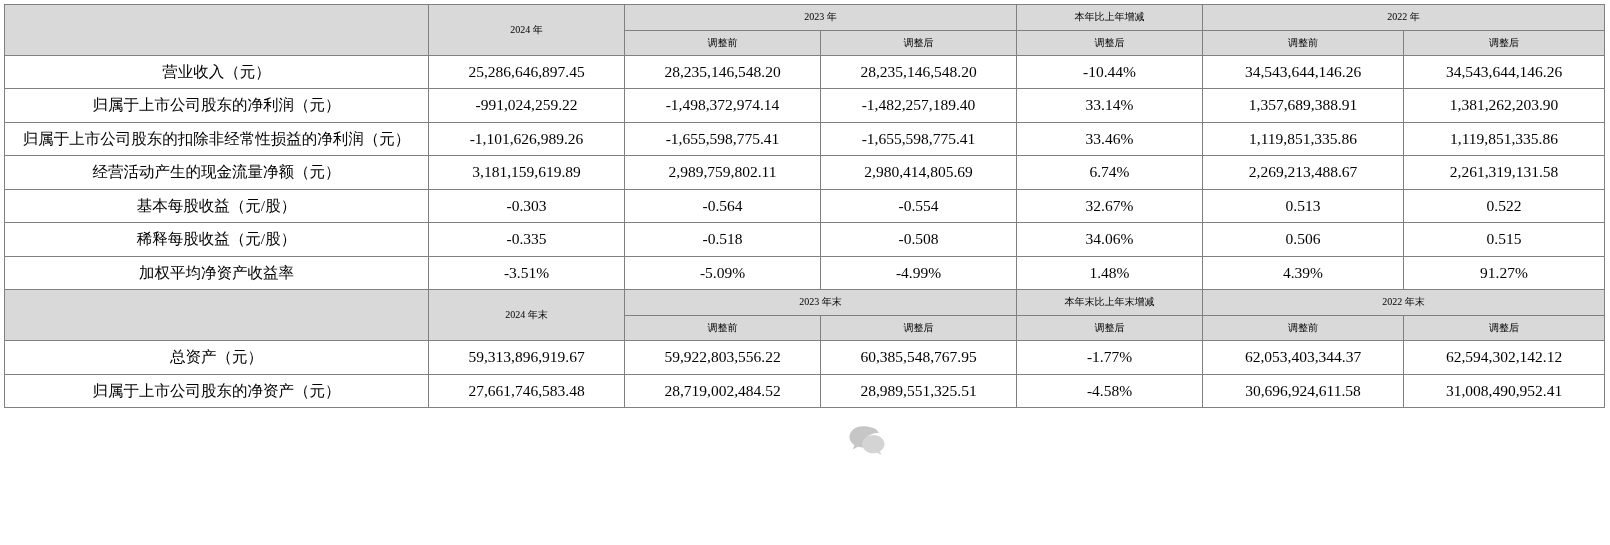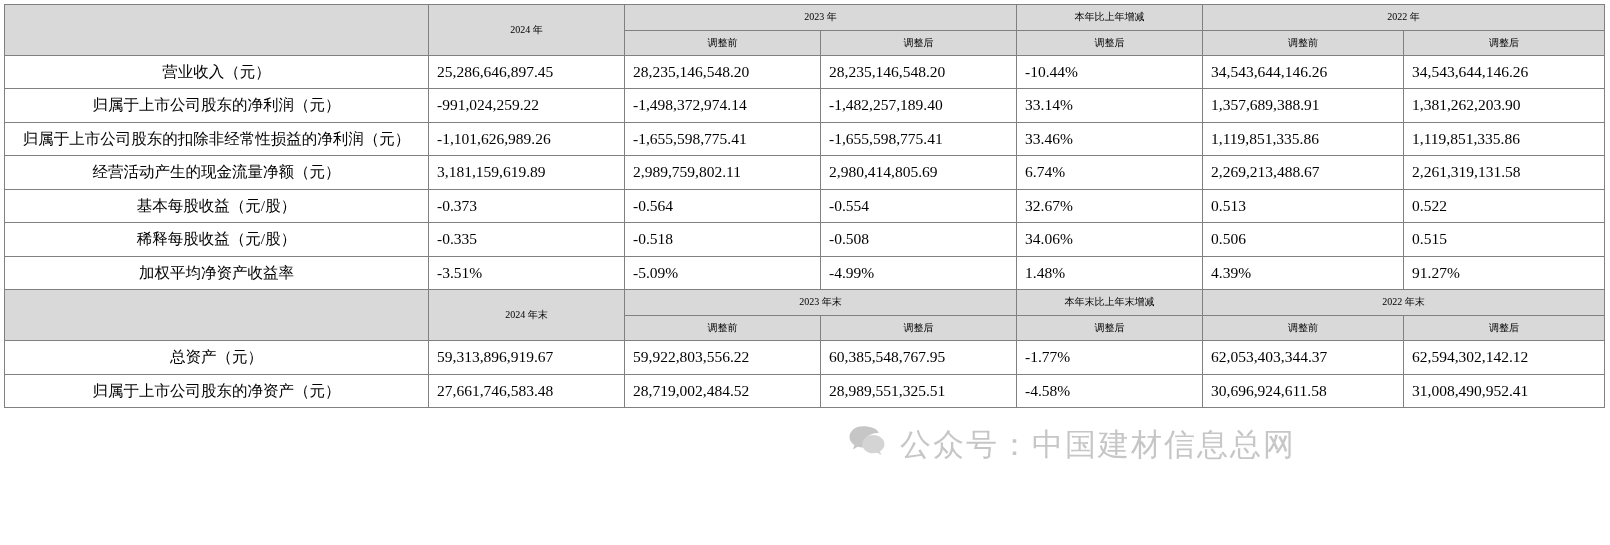--- a/index.html
+++ b/index.html
@@ -37,21 +37,21 @@
   .hdr {
     background: #d9d9d9 !important;
     text-align: center;
     font-size: 10px;
   }
   .lbl {
     text-align: center;
     white-space: normal;
   }
   .num {
-    text-align: left;
+    text-align: center;
     font-family: "Liberation Serif", "DejaVu Serif", serif;
   }
   col.c0 { width: 424px; }
   col.c1 { width: 196px; }
   col.c2 { width: 196px; }
   col.c3 { width: 196px; }
   col.c4 { width: 186px; }
   col.c5 { width: 201px; }
   col.c6 { width: 201px; }
 
@@ -143,21 +143,21 @@
         <td class="lbl">经营活动产生的现金流量净额（元）</td>
         <td class="num">3,181,159,619.89</td>
         <td class="num">2,989,759,802.11</td>
         <td class="num">2,980,414,805.69</td>
         <td class="num">6.74%</td>
         <td class="num">2,269,213,488.67</td>
         <td class="num">2,261,319,131.58</td>
       </tr>
       <tr>
         <td class="lbl">基本每股收益（元/股）</td>
-        <td class="num">-0.373</td>
+        <td class="num">-0.303</td>
         <td class="num">-0.564</td>
         <td class="num">-0.554</td>
         <td class="num">32.67%</td>
         <td class="num">0.513</td>
         <td class="num">0.522</td>
       </tr>
       <tr>
         <td class="lbl">稀释每股收益（元/股）</td>
         <td class="num">-0.335</td>
         <td class="num">-0.518</td>
@@ -211,14 +211,13 @@
       </tr>
     </tbody>
   </table>
 </div>
 
 <div class="watermark">
   <svg class="wm-logo" viewBox="0 0 64 64">
     <path d="M25 10C13.4 10 4 17.6 4 27c0 5.3 3 10 7.8 13.1L9.5 47l7.8-4.1c2.4.7 5 1.1 7.7 1.1 1 0 2-.1 3-.2-.6-1.7-.9-3.4-.9-5.2 0-9.9 9.6-17.9 21.4-17.9.8 0 1.6 0 2.4.1C48.3 13.4 37.8 10 25 10z" fill="#7a7a7a"></path>
     <path d="M60 38.6c0-8.1-8-14.6-17.8-14.6S24.4 30.5 24.4 38.6s8 14.6 17.8 14.6c2.1 0 4.1-.3 6-.8l6.6 3.5-1.9-5.7C56.9 47.4 60 43.3 60 38.6z" fill="#9a9a9a"></path>
   </svg>
-  <div class="wm-text">公众号：中国建材信息总网</div>
 </div>
 
 </body></html>

